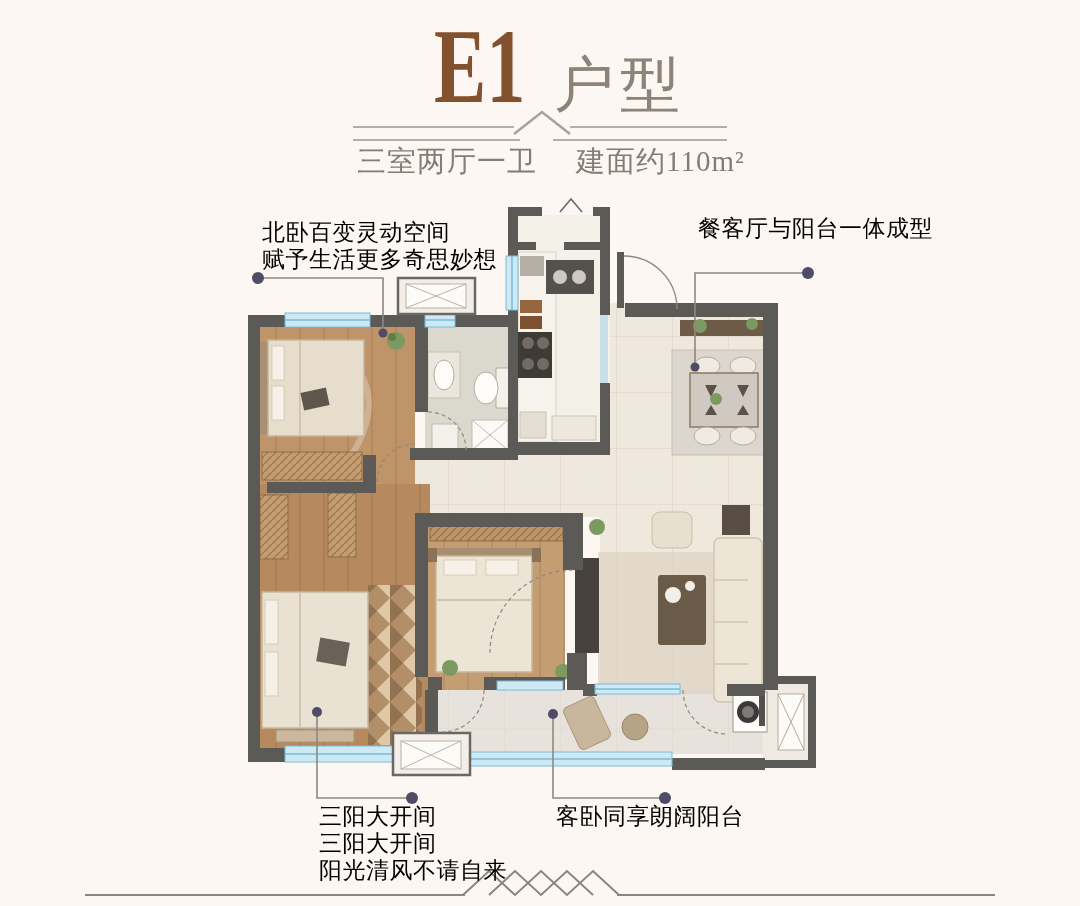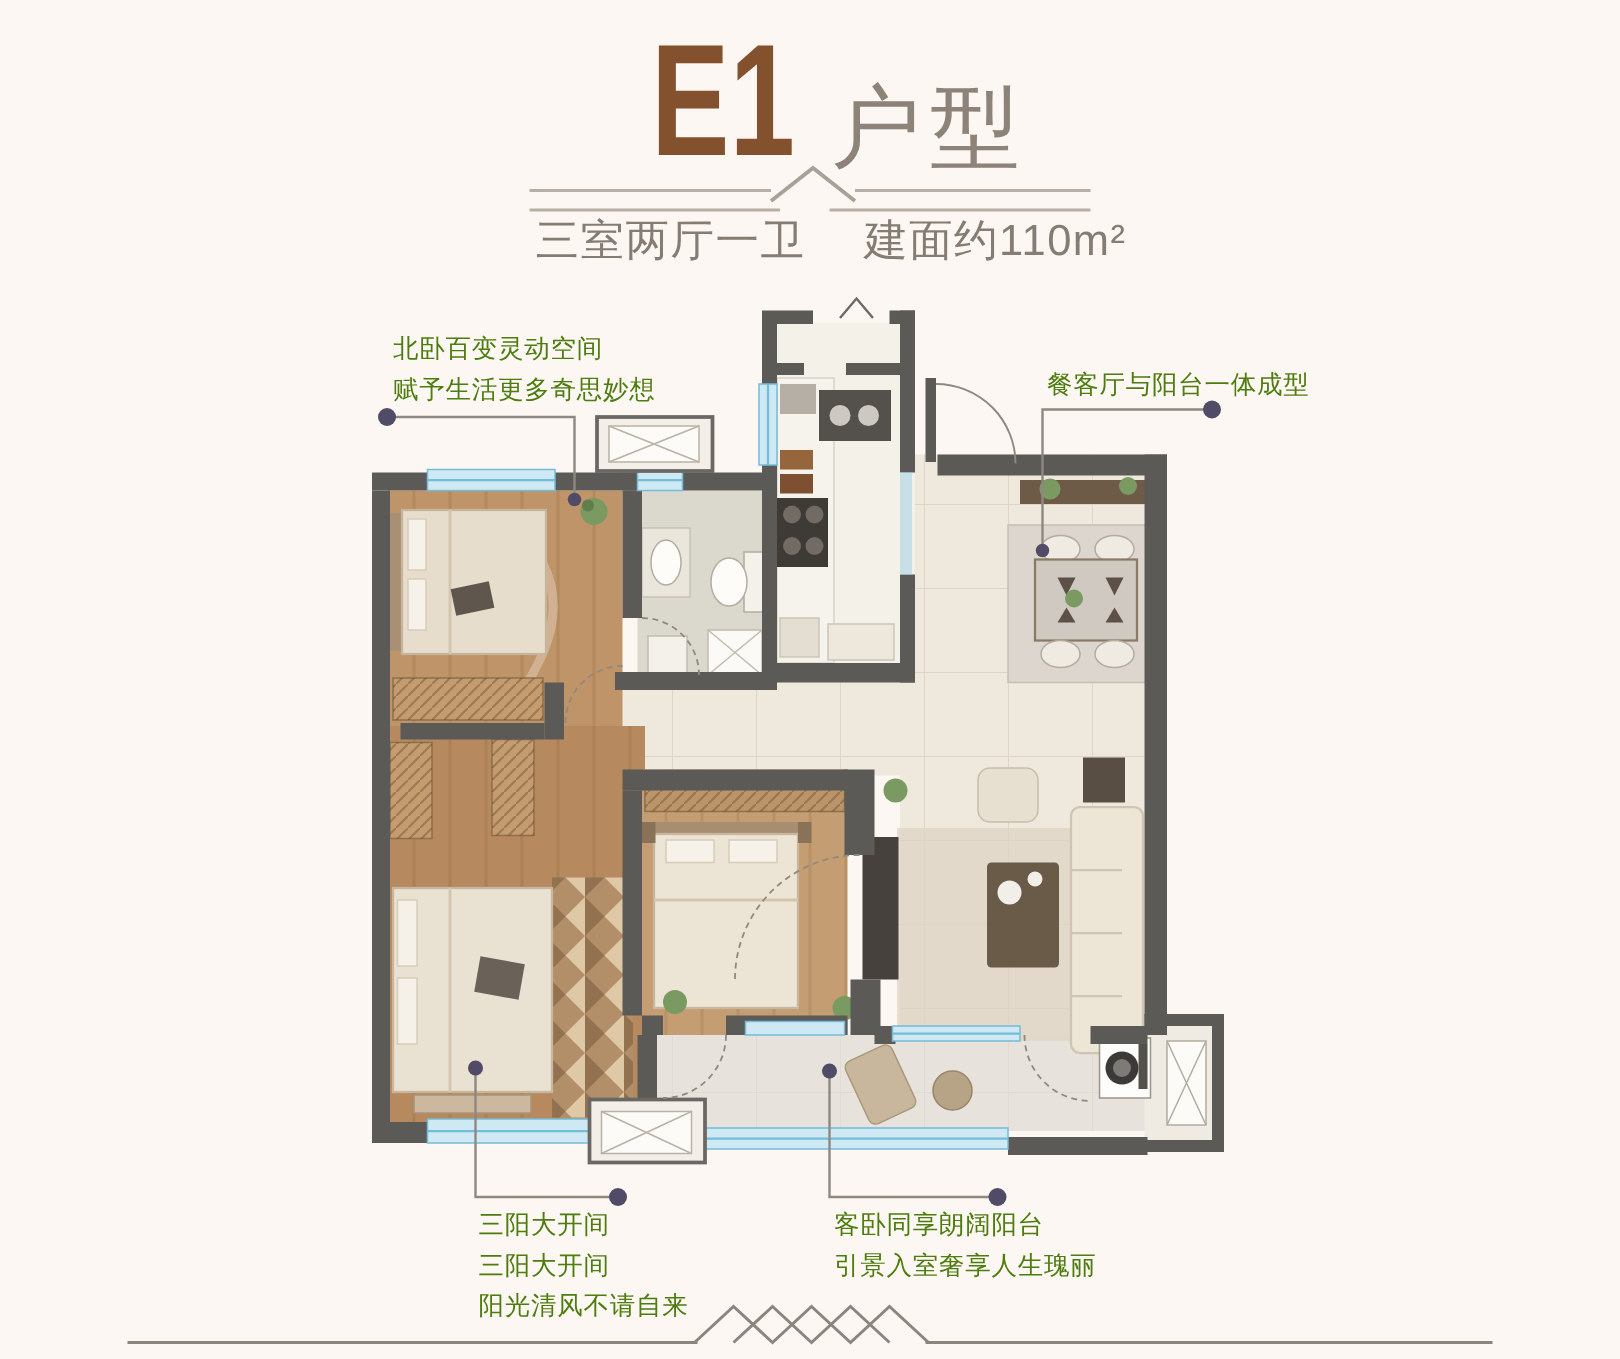--- a/index.html
+++ b/index.html
@@ -1,28 +1,28 @@
 <!DOCTYPE html>
 <html><head>
 <meta charset="utf-8">
 <style>
   html,body{margin:0;padding:0;background:#fcf7f2;}
   .page{position:relative;width:1080px;height:906px;background:#fcf7f2;overflow:hidden;
-        font-family:Liberation Sans, sans-serif;border-radius:24px;}
+        font-family:Liberation Serif, serif;border-radius:24px;}
   .abs{position:absolute;}
   svg{position:absolute;left:0;top:0;}
   .unit-code{left:434px;top:14px;font-size:106px;line-height:1;font-weight:600;color:#84512e;
              transform:scaleX(.74);transform-origin:left top;}
   .unit-suffix{left:554px;top:55px;font-size:60px;line-height:1;font-weight:500;color:#8d8379;letter-spacing:6px;text-align:center;}
   .spec{font-size:29px;line-height:1;font-weight:500;color:#857d73;letter-spacing:1px;top:147px;}
   .spec-left{left:357px;}
   .spec-right{left:576px;}
-  .ann{font-size:17px;line-height:27px;color:#4d7c0f;letter-spacing:.5px;}
+  .ann{font-size:23px;line-height:27px;color:#000000;letter-spacing:.5px;}
   .ann1{left:262px;top:219px;}
-  .ann2{left:698px;top:215px;margin-top:28px;}
+  .ann2{left:698px;top:215px;}
   .ann3{left:319px;top:803px;}
   .ann4{left:556px;top:803px;}
 </style>
 </head>
 <body>
 
 <div class="page">
 
   <svg width="1080" height="906" viewBox="0 0 1080 906">
     <defs>
@@ -324,16 +324,15 @@
   </div>
 
   <div class="abs ann ann3">
     <div>三阳大开间</div>
     <div>三阳大开间</div>
     <div>阳光清风不请自来</div>
   </div>
 
   <div class="abs ann ann4">
     <div>客卧同享朗阔阳台</div>
-    <div>引景入室奢享人生瑰丽</div>
   </div>
 
 </div>
 
 </body></html>

